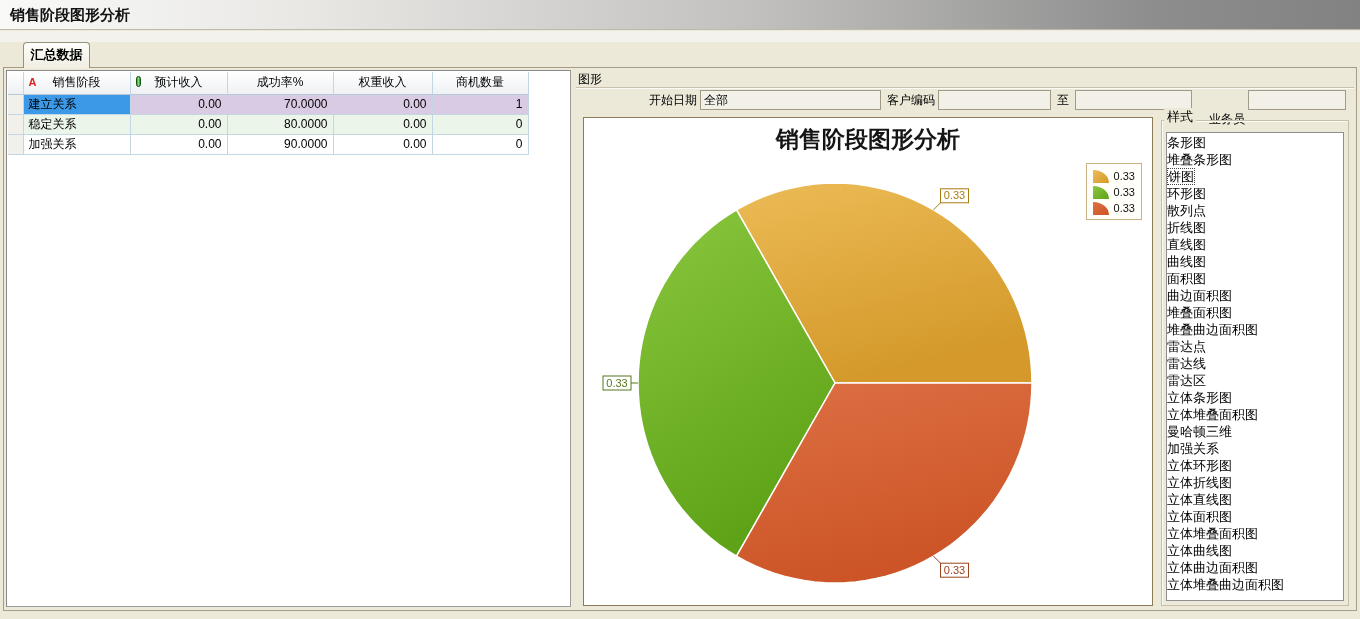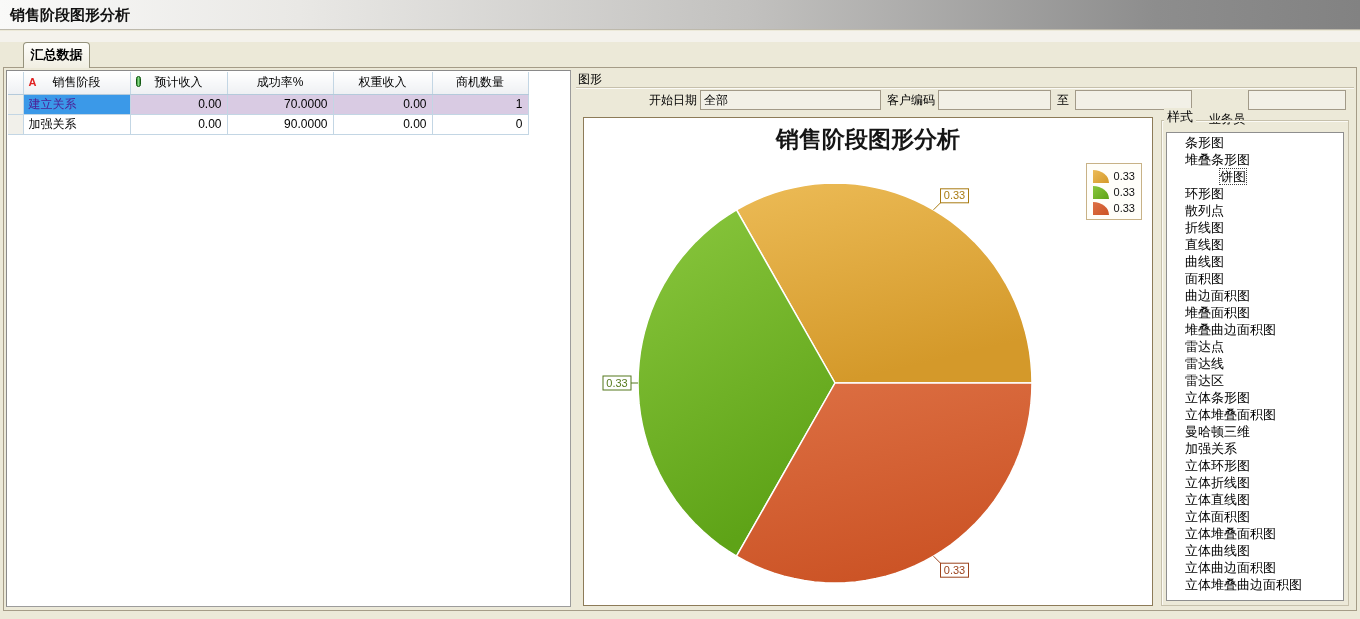--- a/index.html
+++ b/index.html
@@ -32,21 +32,21 @@
   table.grid th, table.grid td { border-right:1px solid #c3d6e4; border-bottom:1px solid #c3d6e4; overflow:hidden; white-space:nowrap; }
   table.grid th { height:22px; background:linear-gradient(#ffffff,#eef0f3); font-weight:normal; position:relative; border-bottom-color:#b4cadb; }
   table.grid td { height:20px; padding:0 5px; }
   th .hicon { position:absolute; left:5px; top:4px; }
   .icon-a { color:#e02020; font-weight:bold; font-size:11px; font-style:normal; }
   .icon-pill { display:inline-block; width:5px; height:11px; background:linear-gradient(90deg,#2f8f2f,#8fe08f 45%,#2f8f2f); border:1px solid #145814; border-radius:3px; }
   td.ind, th.ind { background:#f1f0ea; border-right:1px solid #cfcec6; }
   td.c0 { text-align:left; }
   td.num { text-align:right; }
   tr.r0 td.rest { background:#d9cbe3; }
-  tr.r0 td.sel { background:#3b99e8; color:#4c1d95; }
+  tr.r0 td.sel { background:#3b99e8; color:#000000; }
   tr.r1 td.rest, tr.r1 td.c0 { background:#ecf5e9; }
   tr.r2 td.rest, tr.r2 td.c0 { background:#ffffff; }
 
   
   .grp-label { position:absolute; left:574px; top:3px; font-size:12px; }
   .grp-sep { position:absolute; left:572px; top:19px; width:778px; height:2px;
     border-top:1px solid #c6c0ac; border-bottom:1px solid #fbfaf6; }
   .flabel { position:absolute; font-size:12px; height:20px; line-height:20px; text-align:right; }
   .finput { position:absolute; height:20px; background:#f2f0e7; border:1px solid #a29a88;
     font-size:12px; padding:0 3px; font-family:"Liberation Sans",sans-serif; color:#000; }
@@ -69,22 +69,22 @@
   .legend-row { display:flex; align-items:center; height:16px; }
   .legend-swatch { width:16px; height:13px; border-radius:0 100% 0 0; margin-right:5px; }
   .legend-text { font-size:11px; color:#111; }
 
   
   .style-frame { position:absolute; left:1157px; top:52px; width:188px; height:486px;
     border:1px solid #c6c0ab; box-shadow:1px 1px 0 #fbfaf5 inset; }
   .style-label { position:absolute; left:1160px; top:40px; font-size:13px; background:#ece9d8; padding:0 3px; z-index:3; }
   .style-list { position:absolute; left:4px; top:11px; width:178px; height:469px;
     background:#fff; border:1px solid #8e8e8e; overflow:hidden; padding-top:1px; }
-  .style-item { font-size:13px; line-height:17px; height:17px; padding-left:18px; cursor:default; white-space:nowrap; }
-  .style-item .focus { border:1px dotted #444; display:inline-block; line-height:15px;margin-left:34px; }
+  .style-item { font-size:13px; line-height:17px; height:17px; padding-left:0; cursor:default; white-space:nowrap; }
+  .style-item .focus { border:1px dotted #444; display:inline-block; line-height:15px; }
 </style>
 </head>
 <body>
 
 <div class="titlebar">
   <span>销售阶段图形分析</span>
 </div>
 <div class="topstrip"></div>
 
 <div class="tabstrip">
@@ -116,20 +116,28 @@
           </tr>
         </thead>
         <tbody>
           <tr class="r0">
             <td class="ind"></td>
             <td class="c0 sel">建立关系</td>
             <td class="num rest">0.00</td>
             <td class="num rest">70.0000</td>
             <td class="num rest">0.00</td>
             <td class="num rest">1</td>
+          </tr>
+          <tr class="r1">
+            <td class="ind"></td>
+            <td class="c0">稳定关系</td>
+            <td class="num rest">0.00</td>
+            <td class="num rest">80.0000</td>
+            <td class="num rest">0.00</td>
+            <td class="num rest">0</td>
           </tr>
           <tr class="r2">
             <td class="ind"></td>
             <td class="c0">加强关系</td>
             <td class="num rest">0.00</td>
             <td class="num rest">90.0000</td>
             <td class="num rest">0.00</td>
             <td class="num rest">0</td>
           </tr>
         </tbody>

